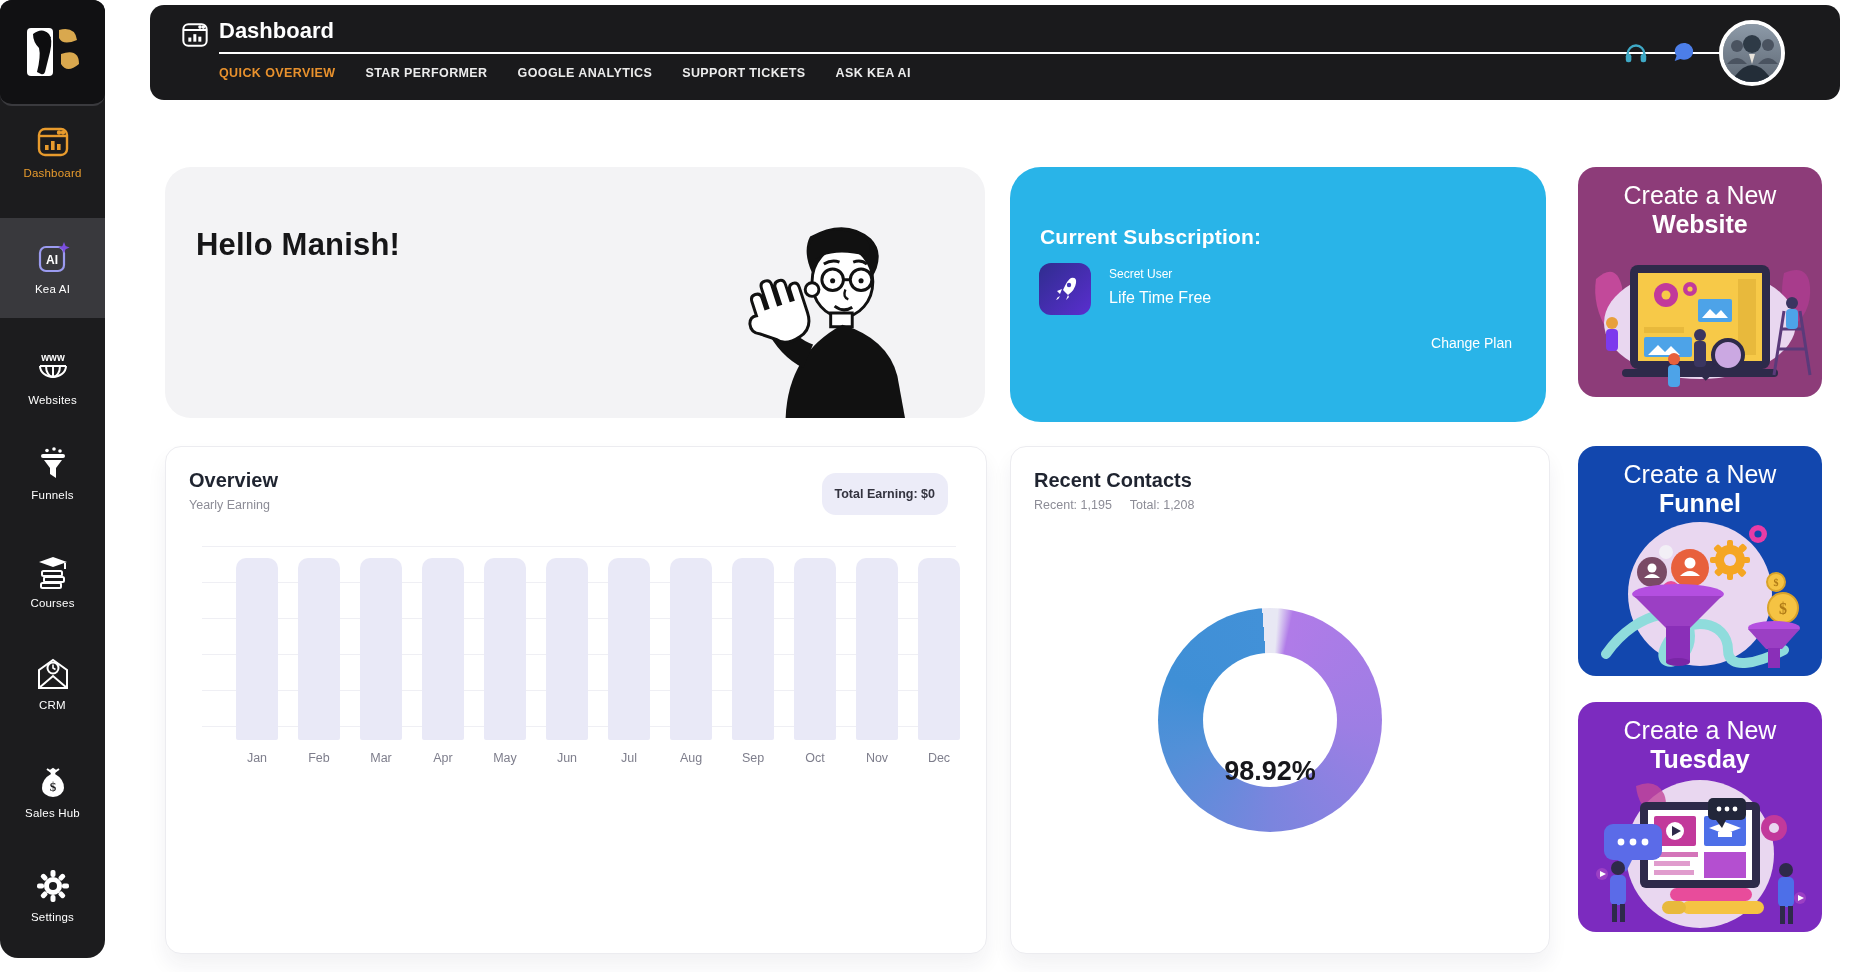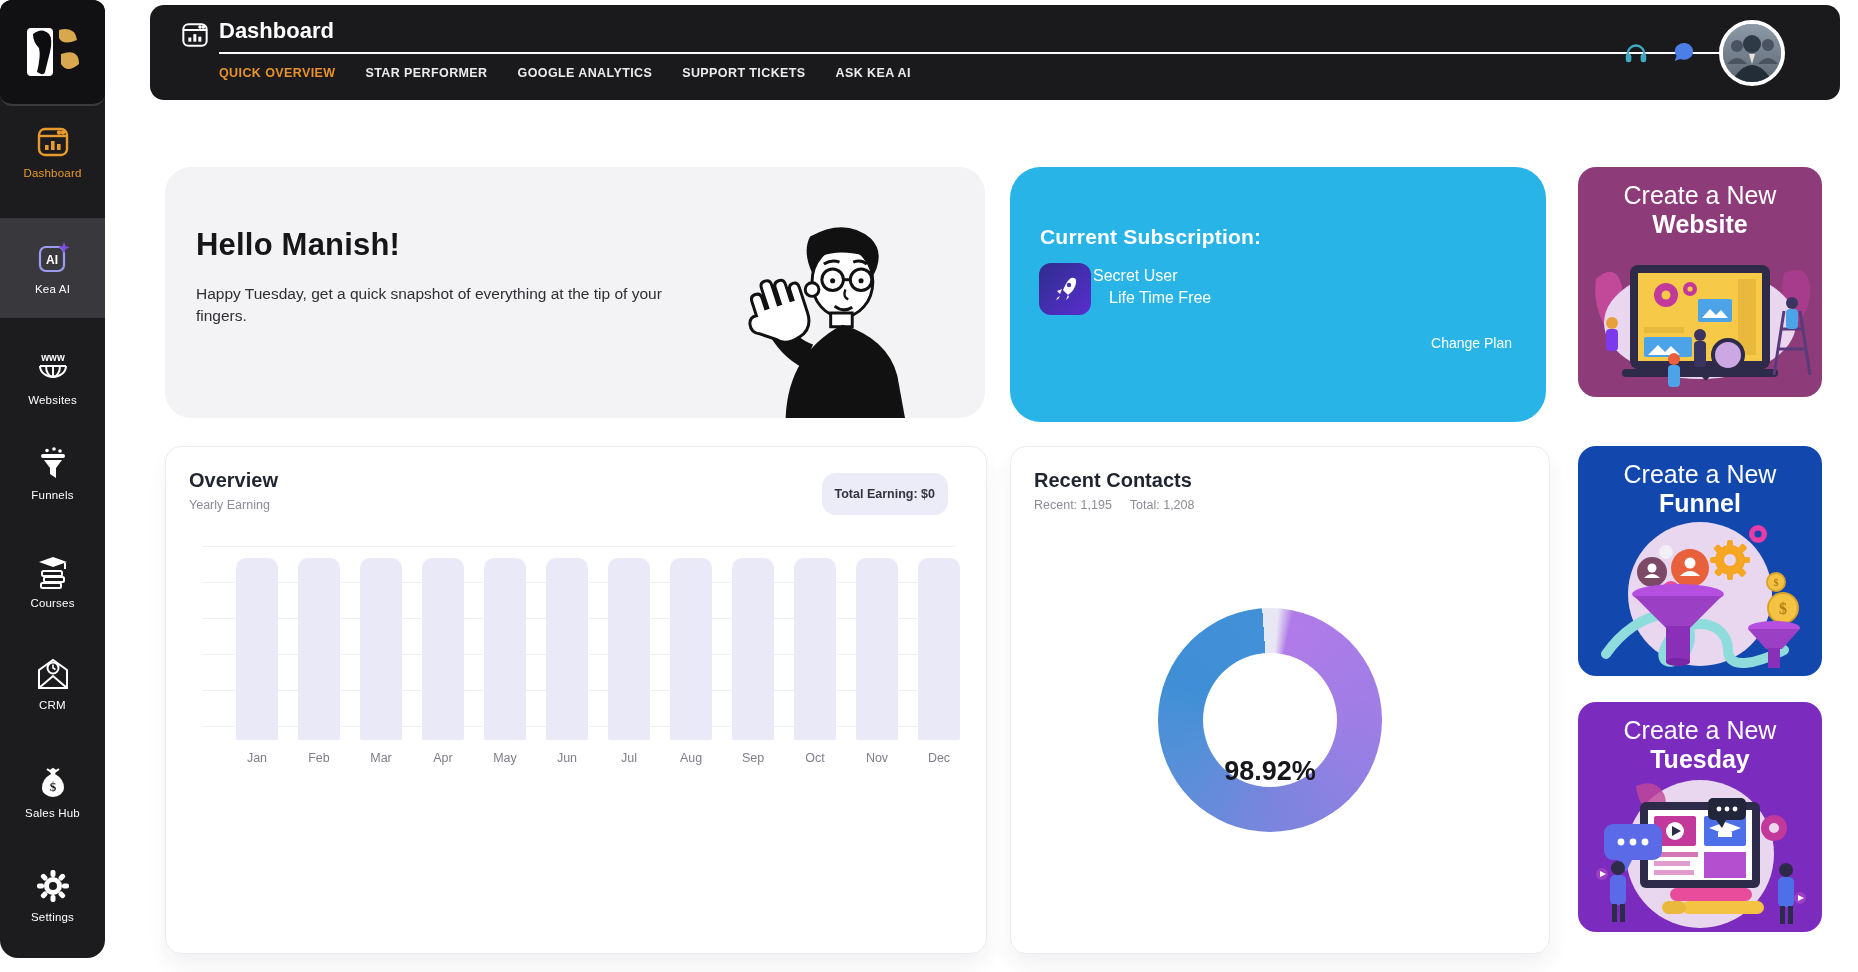--- a/index.html
+++ b/index.html
@@ -39,21 +39,21 @@
   .greet h1{position:absolute;left:31px;top:60px;margin:0;font-size:31px;color:#161618;letter-spacing:.2px;}
   .greet p{position:absolute;left:31px;top:116px;margin:0;width:490px;font-size:15.5px;line-height:1.45;color:#2E2E33;}
   .greet svg{position:absolute;right:72px;bottom:-2px;}
 
   
   .subs{position:absolute;left:1010px;top:167px;width:536px;height:255px;background:#29B4E8;
         border-radius:31px;color:#fff;}
   .subs .title{position:absolute;left:30px;top:58px;font-size:21px;font-weight:bold;letter-spacing:.2px;}
   .subs .rocket{position:absolute;left:29px;top:96px;width:52px;height:52px;border-radius:12px;
         background:linear-gradient(135deg,#2F2D8E,#5A2ECF);display:flex;align-items:center;justify-content:center;}
-  .subs .plan1{position:absolute;left:83px;top:100px;font-size:16px;}
+  .subs .plan1{position:absolute;left:99px;top:100px;font-size:12px;}
   .subs .plan2{position:absolute;left:99px;top:122px;font-size:16px;}
   .subs .change{position:absolute;right:34px;top:168px;font-size:14px;cursor:pointer;}
 
   
   .promo{position:absolute;left:1578px;width:244px;height:230px;border-radius:18px;overflow:hidden;cursor:pointer;}
   .promo .t1{margin:14px 0 0;text-align:center;font-size:25px;color:#fff;font-weight:normal;}
   .promo .t2{margin:0;text-align:center;font-size:25px;color:#fff;font-weight:bold;}
   .promo svg{position:absolute;left:0;bottom:0;}
   .promo-website{top:167px;background:#8D3C79;}
   .promo-funnel{top:446px;background:#1247AE;}
@@ -244,21 +244,20 @@
           <circle cx="29" cy="20" r="9" fill="#2e3a46"></circle>
           <path d="M12,52 q17,-22 34,0 v6 h-34 z" fill="#232d38"></path>
           <path d="M26,30 h6 l-3,10 z" fill="#e8e4dc"></path>
         </svg>
       </div>
     </div>
   </header>
 
   <section class="greet">
     <h1>Hello Manish!</h1>
-    <p>Happy Tuesday, get a quick snapshot of everything at the tip of your fingers.</p>
     <svg width="196" height="210" viewBox="0 0 200 212">
       <path d="M95,26 q36,-20 62,2 q12,12 6,30 q-4,12 -14,15 l-52,-10 q-10,-22 -2,-37 z" fill="#111"></path>
       <ellipse cx="128" cy="72" rx="31" ry="36" fill="#fff" stroke="#111" stroke-width="3"></ellipse>
       <path d="M96,52 q20,-16 58,-6 q8,-18 -16,-24 q-34,-8 -44,14 q-4,8 2,16 z" fill="#111"></path>
       <circle cx="97" cy="80" r="7" fill="#fff" stroke="#111" stroke-width="3"></circle>
       <circle cx="118" cy="70" r="11" fill="#fff" stroke="#111" stroke-width="3"></circle>
       <circle cx="147" cy="70" r="11" fill="#fff" stroke="#111" stroke-width="3"></circle>
       <line x1="129" y1="70" x2="136" y2="70" stroke="#111" stroke-width="3"></line>
       <circle cx="118" cy="71" r="2.6" fill="#111"></circle>
         <circle cx="147" cy="71" r="2.6" fill="#111"></circle>

